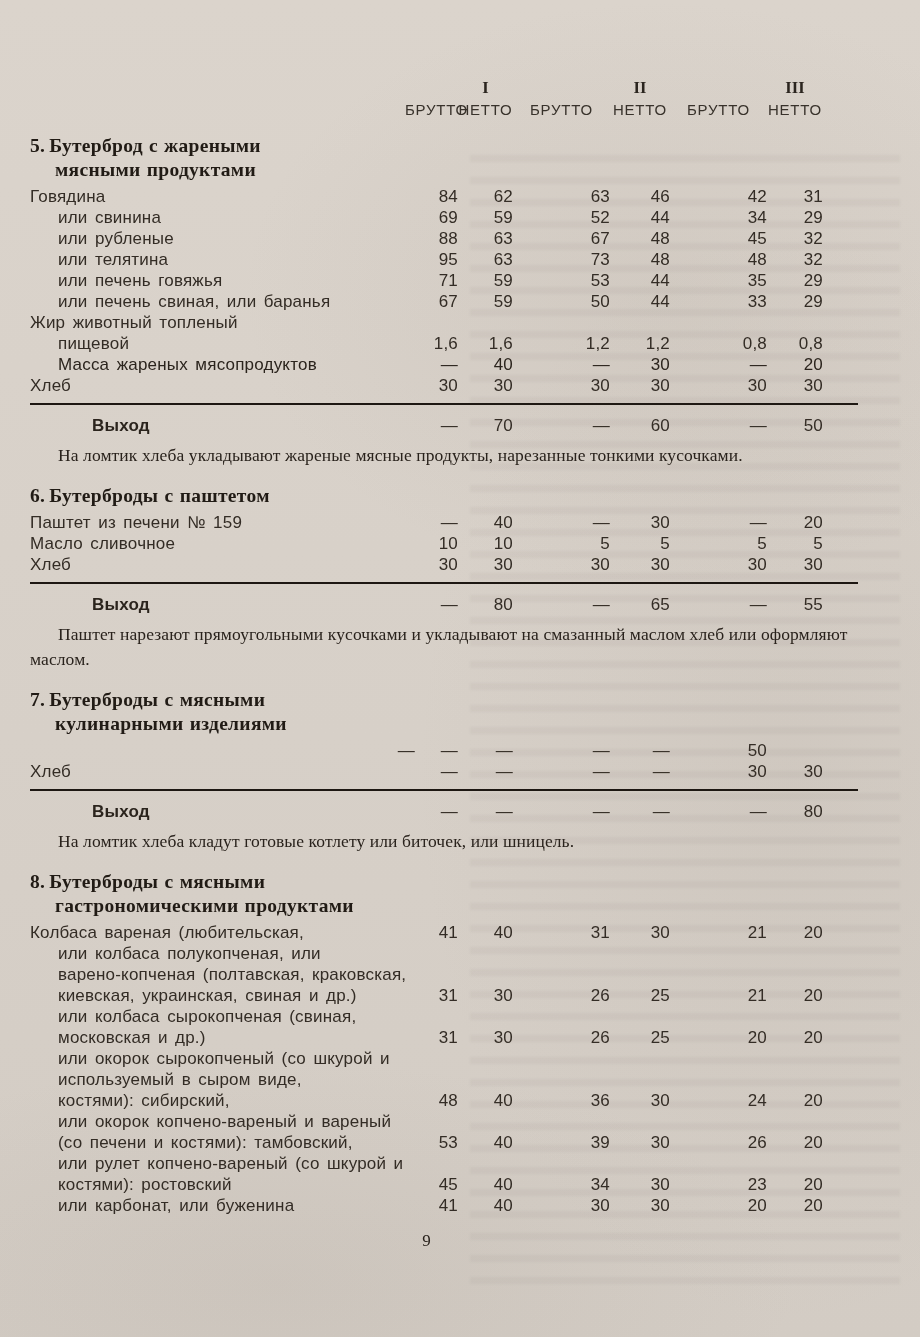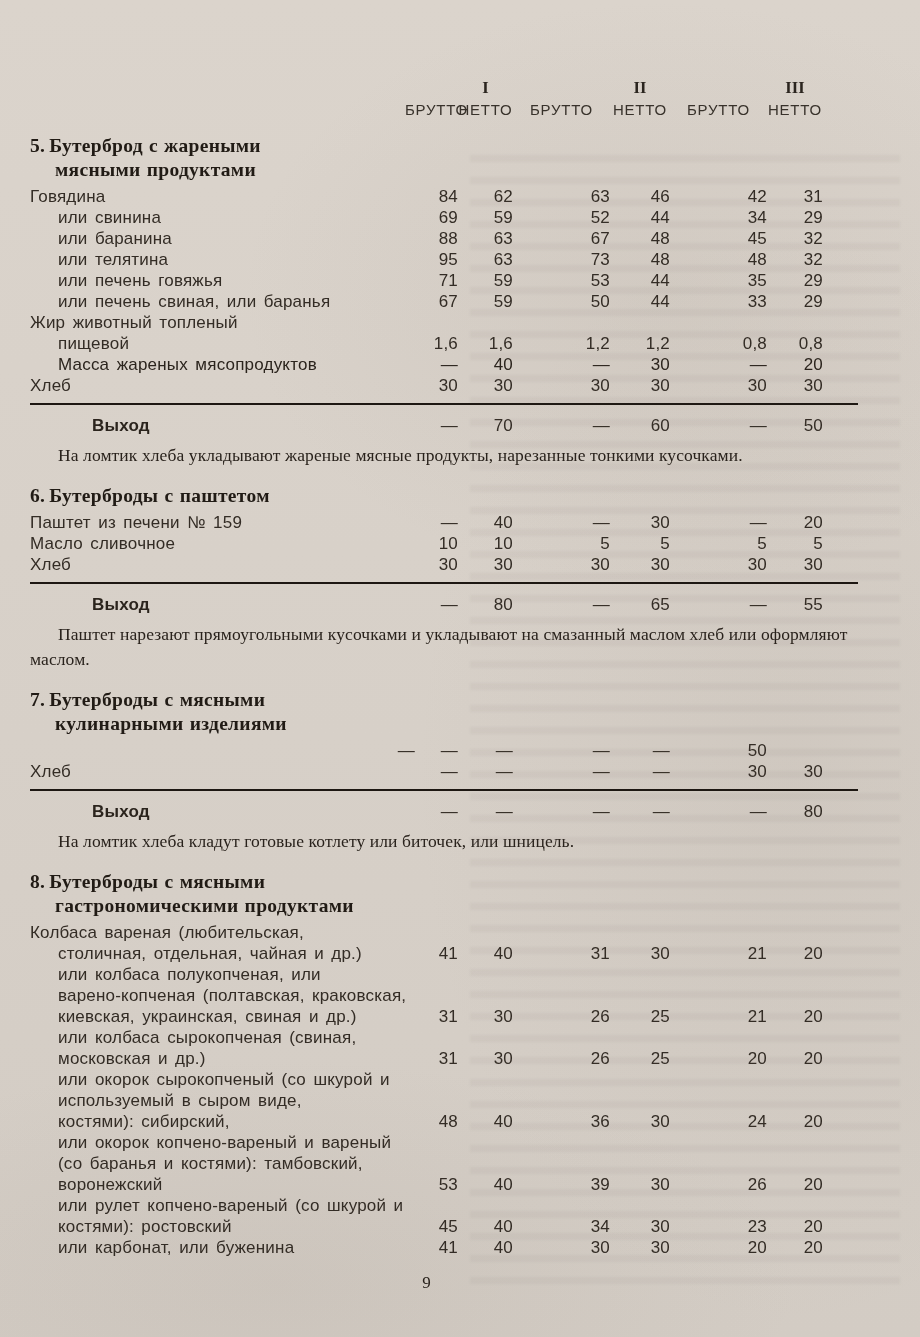--- a/index.html
+++ b/index.html
@@ -117,21 +117,21 @@
           </div>
           <span class="val">69</span>
           <span class="val">59</span>
           <span class="val">52</span>
           <span class="val">44</span>
           <span class="val">34</span>
           <span class="val">29</span>
         </div>
         <div class="row">
           <div class="lab">
-            <div class="labline ind">или баранина</div>
+            <div class="labline ind">или рубленые</div>
           </div>
           <span class="val">88</span>
           <span class="val">63</span>
           <span class="val">67</span>
           <span class="val">48</span>
           <span class="val">45</span>
           <span class="val">32</span>
         </div>
         <div class="row">
           <div class="lab">
@@ -304,21 +304,20 @@
         <p class="note">На ломтик хлеба кладут готовые котлету или биточек, или шницель.</p>
       </section>
       <section class="recipe">
         <h2 class="sec-title">
           <div class="title-line"><span class="sec-num">8.</span><span>Бутерброды с мясными</span></div>
           <div class="title-line cont">гастрономическими продуктами</div>
         </h2>
         <div class="row">
           <div class="lab">
             <div class="labline">Колбаса вареная (любительская,</div>
-            <div class="labline ind">столичная, отдельная, чайная и др.)</div>
           </div>
           <span class="val">41</span>
           <span class="val">40</span>
           <span class="val">31</span>
           <span class="val">30</span>
           <span class="val">21</span>
           <span class="val">20</span>
         </div>
         <div class="row">
           <div class="lab">
@@ -354,22 +353,21 @@
           <span class="val">48</span>
           <span class="val">40</span>
           <span class="val">36</span>
           <span class="val">30</span>
           <span class="val">24</span>
           <span class="val">20</span>
         </div>
         <div class="row">
           <div class="lab">
             <div class="labline ind">или окорок копчено-вареный и вареный</div>
-            <div class="labline ind">(со баранья и костями): тамбовский,</div>
-            <div class="labline ind">воронежский</div>
+            <div class="labline ind">(со печени и костями): тамбовский,</div>
           </div>
           <span class="val">53</span>
           <span class="val">40</span>
           <span class="val">39</span>
           <span class="val">30</span>
           <span class="val">26</span>
           <span class="val">20</span>
         </div>
         <div class="row">
           <div class="lab">

